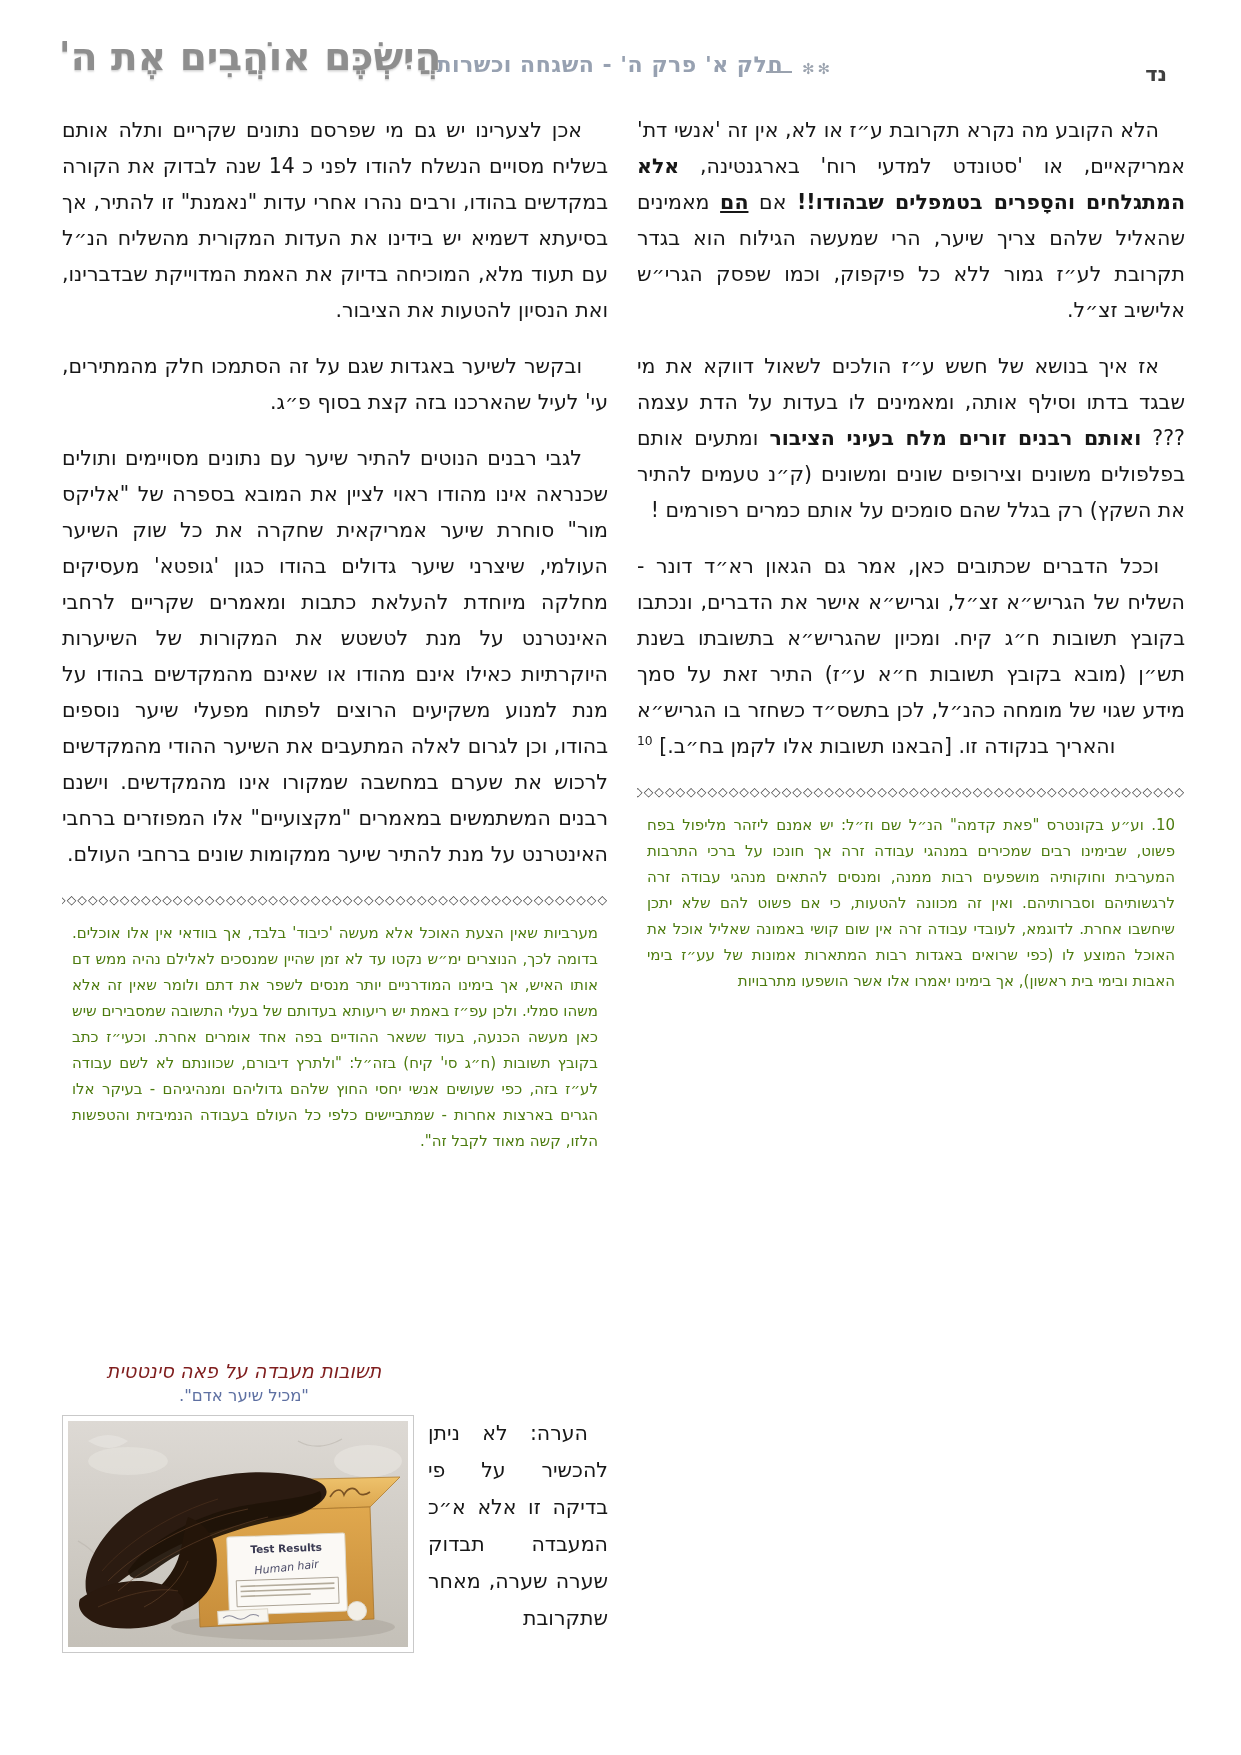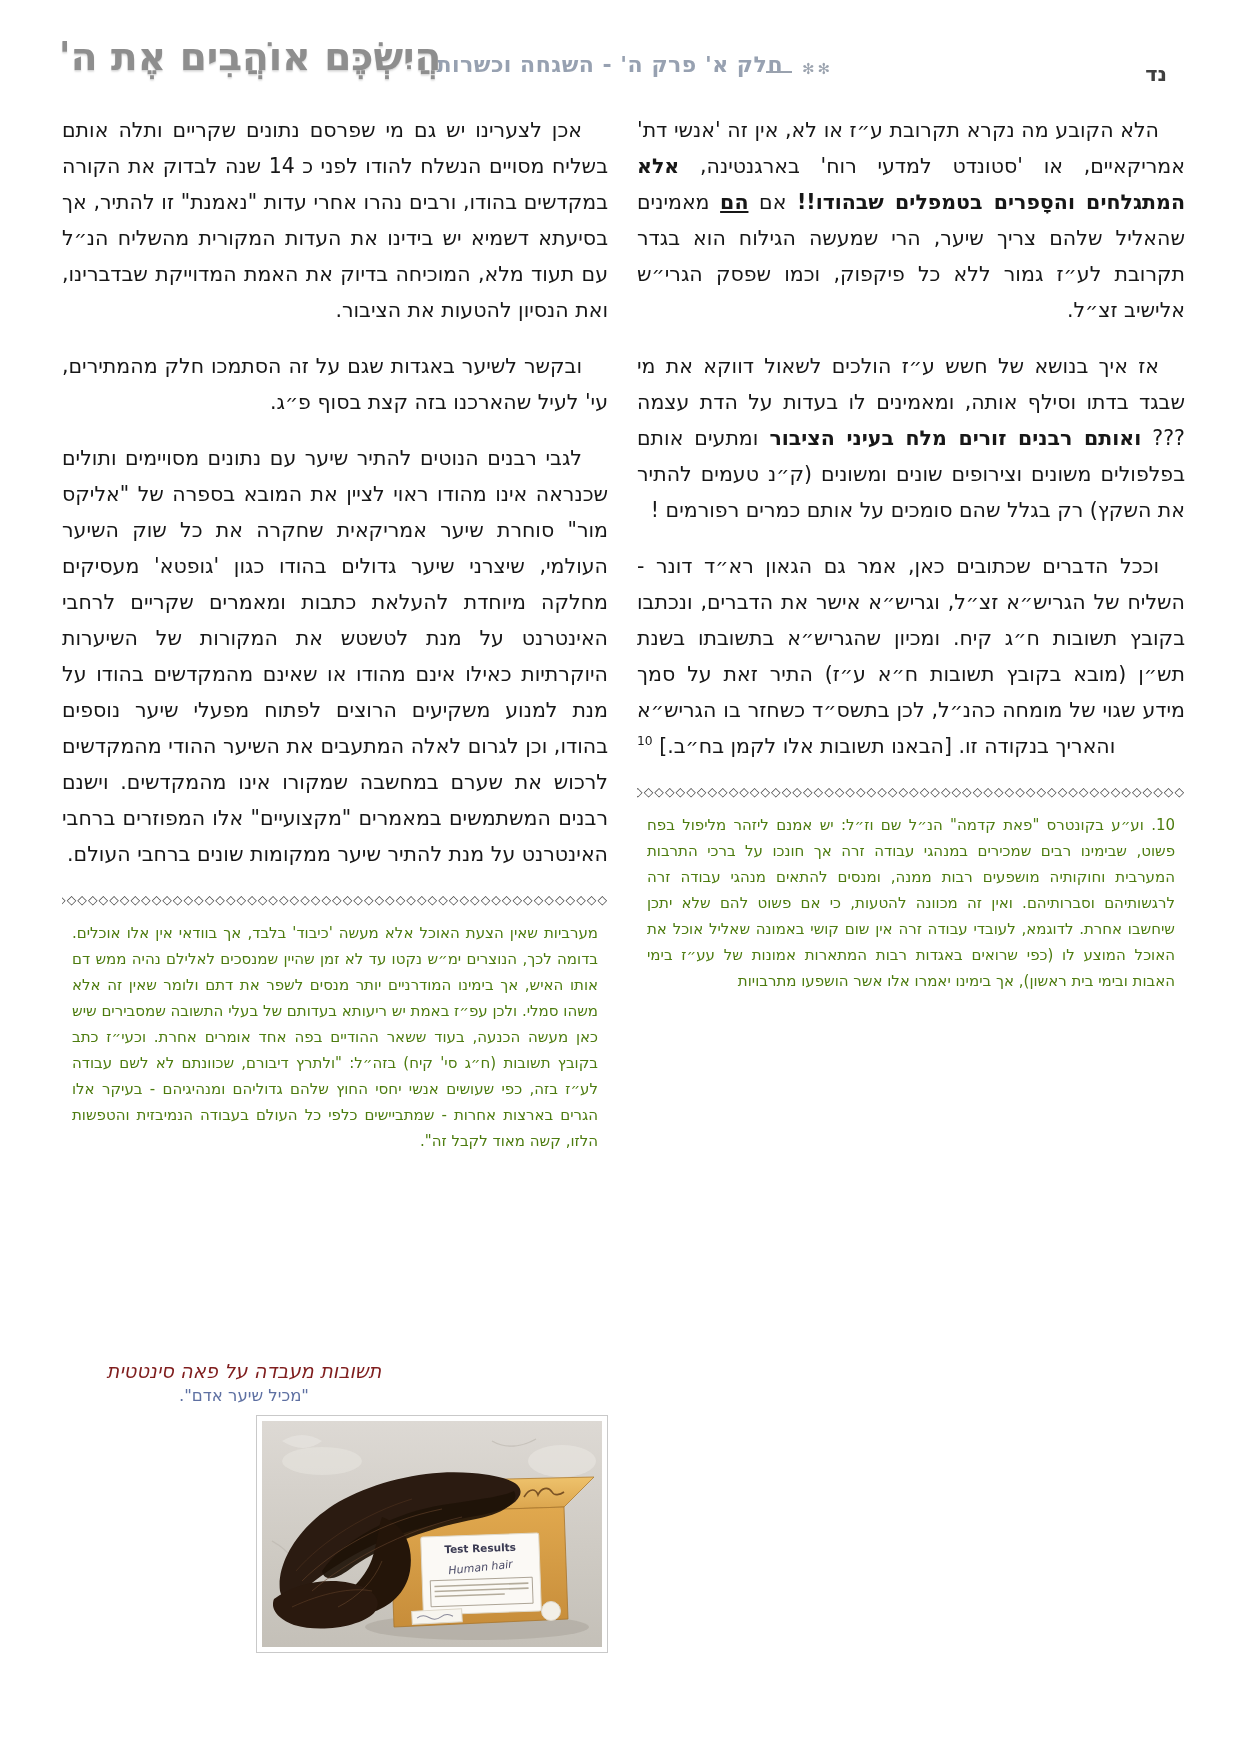--- a/index.html
+++ b/index.html
@@ -76,20 +76,23 @@
 
   <div class="section">
     <div>
       </div>
   </div>
 
   <div class="figure">
     <div class="fig-cap1">תשובות מעבדה על פאה סינטטית</div>
     <div class="fig-cap2">"מכיל שיער אדם".</div>
     <div class="fig-row">
+      <div class="side-note">
+        <p><span>הערה: לא ניתן להכשיר על פי בדיקה זו אלא א״כ המעבדה תבדוק שערה שערה, מאחר שתקרובת</span></p>
+      </div>
       <div class="photo-frame">
         <svg viewBox="0 0 340 226" width="340" height="226">
           <defs>
             <linearGradient id="bgG" x1="0" y1="0" x2="0" y2="1">
               <stop offset="0" stop-color="#ddd9d4"></stop>
                 <stop offset="0.55" stop-color="#cfcbc4"></stop>
                 <stop offset="1" stop-color="#c4c0b8"></stop>
             </linearGradient>
             <linearGradient id="boxG" x1="0" y1="0" x2="0" y2="1">
               <stop offset="0" stop-color="#e0a84e"></stop>

